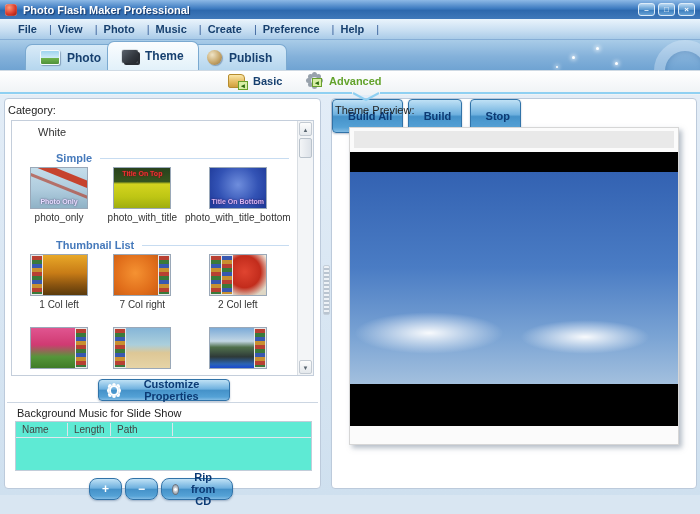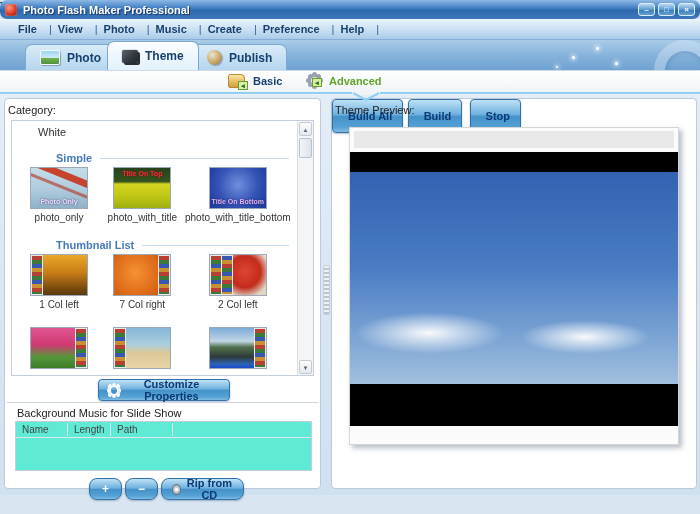--- a/index.html
+++ b/index.html
@@ -1,21 +1,21 @@
 <!DOCTYPE html>
 <html><head>
 <meta charset="utf-8">
 <style>
   html,body{margin:0;padding:0;}
   body{width:700px;height:514px;font-family:"Liberation Sans",sans-serif;-webkit-font-smoothing:antialiased;}
   .window{position:relative;width:700px;height:514px;overflow:hidden;background:#d9e6f2;}
   
   .titlebar{position:absolute;left:0;top:0;right:0;height:19px;
     background:linear-gradient(180deg,#8db9e6 0%,#3d7bc0 45%,#2e69ae 55%,#4079ba 100%);
-    display:flex;align-items:center;padding-left:5px;box-sizing:border-box;border-radius:7px;}
+    display:flex;align-items:center;padding-left:5px;box-sizing:border-box;}
   .app-icon{width:12px;height:12px;border-radius:3px;margin-right:6px;
     background:radial-gradient(circle at 35% 30%,#ff9a7a,#d93b2b 55%,#8c1508);box-shadow:inset 0 0 1px #fff;}
   .title{color:#fff;font-size:11px;font-weight:bold;text-shadow:1px 1px 1px rgba(10,30,70,.7);}
   .winbtns{margin-left:auto;display:flex;gap:3px;padding-right:5px;}
   .wbtn{width:17px;height:13px;border-radius:3px;border:1px solid #dcebf8;box-sizing:border-box;
     background:linear-gradient(180deg,#b9d8f2 0%,#5e9bd2 50%,#3a7cbd 55%,#66a0d4 100%);
     color:#fff;font-size:8px;font-weight:bold;line-height:11px;text-align:center;}
   
   .menubar{position:absolute;left:0;top:19px;right:0;height:21px;
     background:linear-gradient(180deg,#eaf4fc 0%,#c6ddf1 60%,#a9cbe8 100%);
@@ -127,21 +127,21 @@
   .divider{position:absolute;left:2px;right:2px;top:303px;height:1px;background:#ccd6e2;}
   .music-label{position:absolute;left:12px;top:308px;font-size:11px;color:#222;}
   .music-table{position:absolute;left:10px;top:322px;width:297px;height:50px;background:#5eead4;border:1px solid #c2cdd9;box-sizing:border-box;}
   .mt-header{position:relative;height:15px;border-bottom:1px solid #e2e7ed;font-size:10px;color:#444;}
   .mc{position:absolute;top:2px;}
   .mc1{left:6px;} .mc2{left:58px;} .mc3{left:101px;}
   .vsep{position:absolute;top:1px;bottom:1px;width:1px;background:#dfe5eb;}
   .vs1{left:51px;} .vs2{left:94px;} .vs3{left:156px;}
   .music-btns{position:absolute;left:84px;top:379px;display:flex;gap:3px;}
   .btn-sq{width:33px;height:17px;border-radius:8px;color:#fff;font-size:12px;line-height:12px;}
-  .btn-rip{width:83px;height:17px;border-radius:8px;}
+  .btn-rip{width:72px;height:17px;border-radius:8px;}
   .cd-ic{width:11px;height:11px;border-radius:50%;border:1px solid #6a737e;box-sizing:border-box;display:inline-block;
     background:radial-gradient(circle,#fff 18%,#cfd4da 34%,#aab2bb 70%,#8a939e 100%);}
   
   .splitter{position:absolute;left:321px;top:0;width:9px;height:400px;}
   .grip{position:absolute;left:2px;top:170px;width:5px;height:48px;border:1px solid #c4cfda;border-radius:2px;
     background:repeating-linear-gradient(180deg,#eef2f6 0 2px,#b9c4d0 2px 4px);}
   
   .preview-card{position:absolute;left:17px;top:28px;width:330px;height:318px;background:#fbfbfb;
     border:1px solid #d6d6d6;box-sizing:border-box;box-shadow:3px 3px 5px rgba(110,125,145,.5);}
   .pc-topstrip{position:absolute;left:4px;top:3px;width:320px;height:17px;background:#e9e9e9;}

